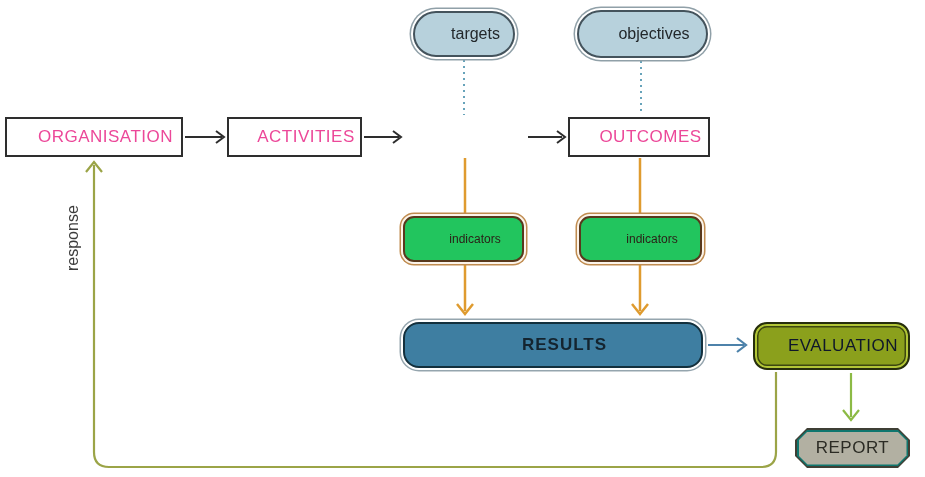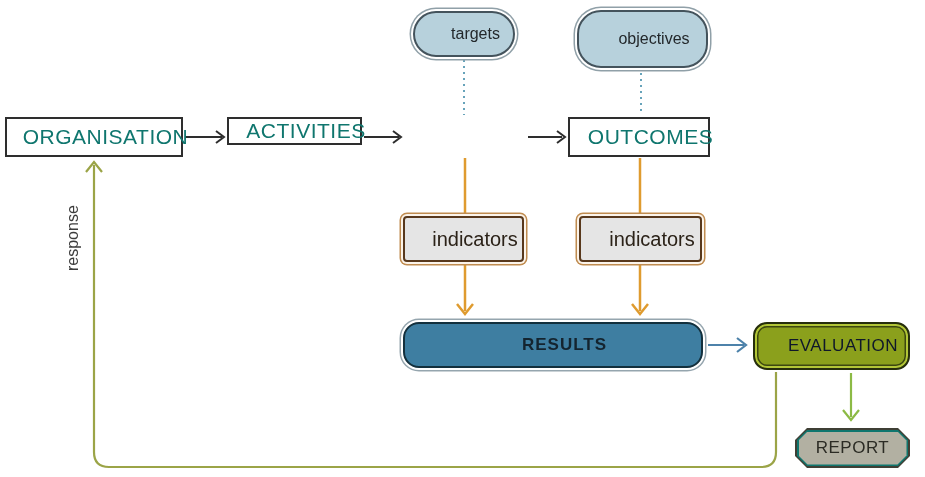--- a/index.html
+++ b/index.html
@@ -14,39 +14,39 @@
     position:absolute;
     display:flex;align-items:center;justify-content:center;
     box-sizing:border-box;
     z-index:2;
     white-space:nowrap;
     padding-left:23px;
   }
   .flow-box{
     background:#ffffff;
     border:2px solid #2e2e2e;
-    color:#0f766e;
-    font-size:21px;
+    color:#ec4899;
+    font-size:17px;
     letter-spacing:0.5px;
   }
   .pill-blue{
     background:#b7d1dc;
     border:2px solid #44535c;
     border-radius:24px;
     box-shadow:0 0 0 2px #ffffff, 0 0 0 3.5px #90a0a8;
     color:#23282b;
     font-size:16px;
   }
   .pill-orange{
-    background:#e5e5e5;
+    background:#22c55e;
     border:2px solid #58381c;
-    border-radius:4px;
+    border-radius:11px;
     box-shadow:0 0 0 2px #fcf4ea, 0 0 0 3.5px #c08c50;
     color:#2b2218;
-    font-size:20px;
+    font-size:12px;
   }
   .results-box{
     background:#3e7ea1;
     border:2.5px solid #13303d;
     border-radius:16px;
     box-shadow:0 0 0 2px #ffffff, 0 0 0 3.5px #95a5ae;
     color:#14242f;
     font-size:17px;
     font-weight:bold;
     letter-spacing:1px;
@@ -135,28 +135,28 @@
     </g>
 
     <g stroke="#9ba447" stroke-width="2.2" fill="none">
       <path d="M776 372 V452 Q776 467 761 467 L109 467 Q94 467 94 452 V165"></path>
       <path d="M86 172 L94 162 L102 172"></path>
     </g>
   </svg>
 
   <div class="node flow-box" style="left:5px;top:117px;width:178px;height:40px;">ORGANISATION</div>
 
-  <div class="node flow-box" style="left:227px;top:117px;width:135px;height:28px;">ACTIVITIES</div>
+  <div class="node flow-box" style="left:227px;top:117px;width:135px;height:40px;">ACTIVITIES</div>
 
 
   <div class="node flow-box" style="left:568px;top:117px;width:142px;height:40px;">OUTCOMES</div>
 
   <div class="node pill-blue" style="left:413px;top:11px;width:102px;height:46px;">targets</div>
 
-  <div class="node pill-blue" style="left:577px;top:10px;width:131px;height:58px;">objectives</div>
+  <div class="node pill-blue" style="left:577px;top:10px;width:131px;height:48px;">objectives</div>
 
   <div class="node pill-orange" style="left:403px;top:216px;width:121px;height:46px;">indicators</div>
 
   <div class="node pill-orange" style="left:579px;top:216px;width:123px;height:46px;">indicators</div>
 
   <div class="node results-box" style="left:403px;top:322px;width:300px;height:46px;">RESULTS</div>
 
   <div class="node evaluation-box" style="left:753px;top:322px;width:157px;height:48px;">EVALUATION</div>
 
   <div class="report-outer oct" style="left:795px;top:428px;width:115px;height:40px;">

